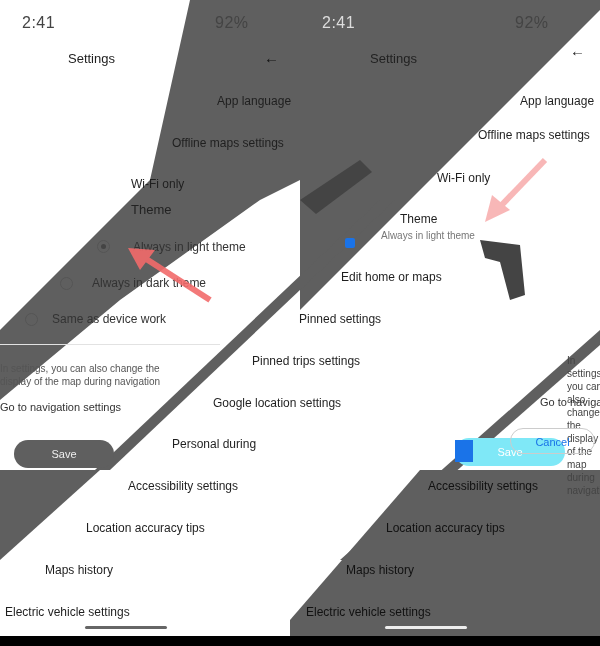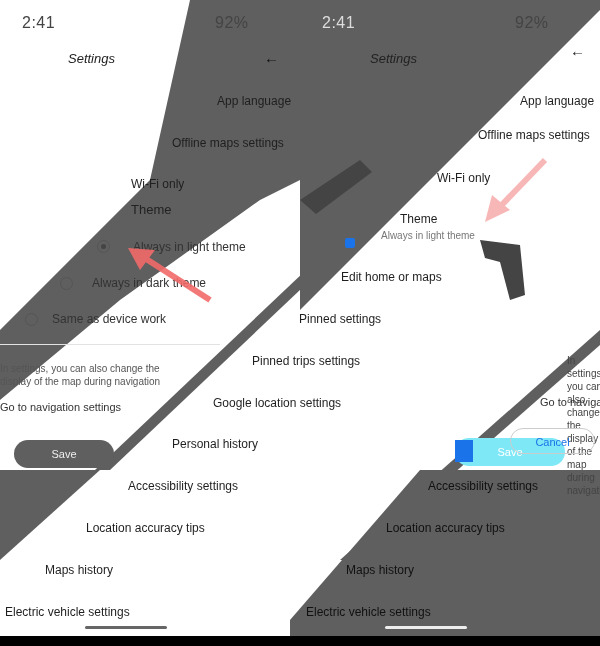--- a/index.html
+++ b/index.html
@@ -2,21 +2,21 @@
 <html><head>
 <meta charset="utf-8">
 <style>
   html, body { margin:0; padding:0; }
   body { width:600px; height:646px; overflow:hidden; background:#ffffff; position:relative;
          font-family:"Liberation Sans","DejaVu Sans",sans-serif; color:#1f1f1f; }
   .layer { position:absolute; left:0; top:0; width:600px; height:646px; }
   .abs { position:absolute; white-space:nowrap; }
   .status { font-size:16px; color:#444; letter-spacing:0.5px; }
   .status.dark { color:#ddd; }
-  .title { font-size:13px; color:#222;font-style:italic; }
+  .title { font-size:13px; color:#222; }
   .back { font-size:15px; color:#222; }
   .item { font-size:12px; color:#1f1f1f; }
   .item.on-dark { color:#111; }
   .dialog { position:absolute; background:#fff; border-radius:14px; }
   .radio { position:absolute; width:13px; height:13px; border:1.6px solid #555; border-radius:50%; box-sizing:border-box; }
   .radio.checked::after { content:""; position:absolute; left:2.5px; top:2.5px; width:5px; height:5px; border-radius:50%; background:#444; }
   .opt { font-size:12px; color:#333; }
   .note { font-size:10px; color:#555; line-height:13px; }
   .btn { position:absolute; border-radius:18px; font-size:11px; text-align:center; box-sizing:border-box; }
   .navbar { position:absolute; height:3px; border-radius:2px; }
@@ -58,21 +58,21 @@
 
 <div class="abs item" style="left:520px;top:94px">App language</div>
 <div class="abs item" style="left:478px;top:128px">Offline maps settings</div>
 <div class="abs item" style="left:437px;top:171px">Wi-Fi only</div>
 <div class="abs item" style="left:400px;top:212px">Theme</div>
 <div class="abs" style="left:381px;top:230px;font-size:10px;color:#777">Always in light theme</div>
 <div class="abs item" style="left:341px;top:270px">Edit home or maps</div>
 <div class="abs item" style="left:299px;top:312px">Pinned settings</div>
 <div class="abs item" style="left:252px;top:354px">Pinned trips settings</div>
 <div class="abs item" style="left:213px;top:396px">Google location settings</div>
-<div class="abs item" style="left:172px;top:437px">Personal history</div>
+<div class="abs item" style="left:172px;top:437px">Personal during</div>
 <div class="abs item" style="left:128px;top:479px">Accessibility settings</div>
 <div class="abs item" style="left:86px;top:521px">Location accuracy tips</div>
 <div class="abs item" style="left:45px;top:563px">Maps history</div>
 <div class="abs item" style="left:5px;top:605px">Electric vehicle settings</div>
 
 <div class="abs item on-dark" style="left:428px;top:479px">Accessibility settings</div>
 <div class="abs item on-dark" style="left:386px;top:521px">Location accuracy tips</div>
 <div class="abs item on-dark" style="left:346px;top:563px">Maps history</div>
 <div class="abs item on-dark" style="left:306px;top:605px">Electric vehicle settings</div>
 

